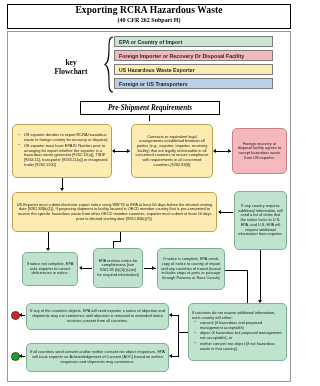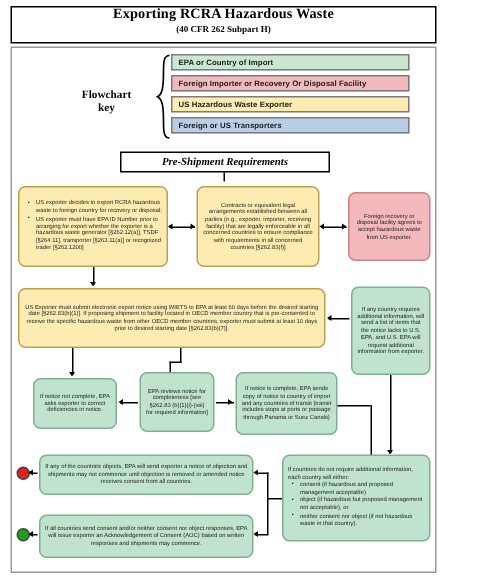--- a/index.html
+++ b/index.html
@@ -193,22 +193,22 @@
 <div id="page">
 
   <div class="title-box">
     <div class="title-main">Exporting RCRA Hazardous Waste</div>
     <div class="title-sub">(40 CFR 262 Subpart H)</div>
   </div>
 
   <div class="body-frame"></div>
 
   <div class="legend-label">
+    <div>key</div>
     <div>Flowchart</div>
-    <div>key</div>
   </div>
 
   <svg class="brace" viewBox="0 0 10 57">
     <path d="M9 1 C5 1 5 6 5 12 C5 23 4 27 1 28.5 C4 30 5 34 5 45 C5 51 5 56 9 56" fill="none" stroke="#000" stroke-width="1.1"></path>
   </svg>
 
   <div class="legend-col">
     <div class="legend-item lg-green">EPA or Country of Import</div>
     <div class="legend-item lg-pink">Foreign Importer or Recovery Or Disposal Facility</div>
     <div class="legend-item lg-yellow">US Hazardous Waste Exporter</div>

